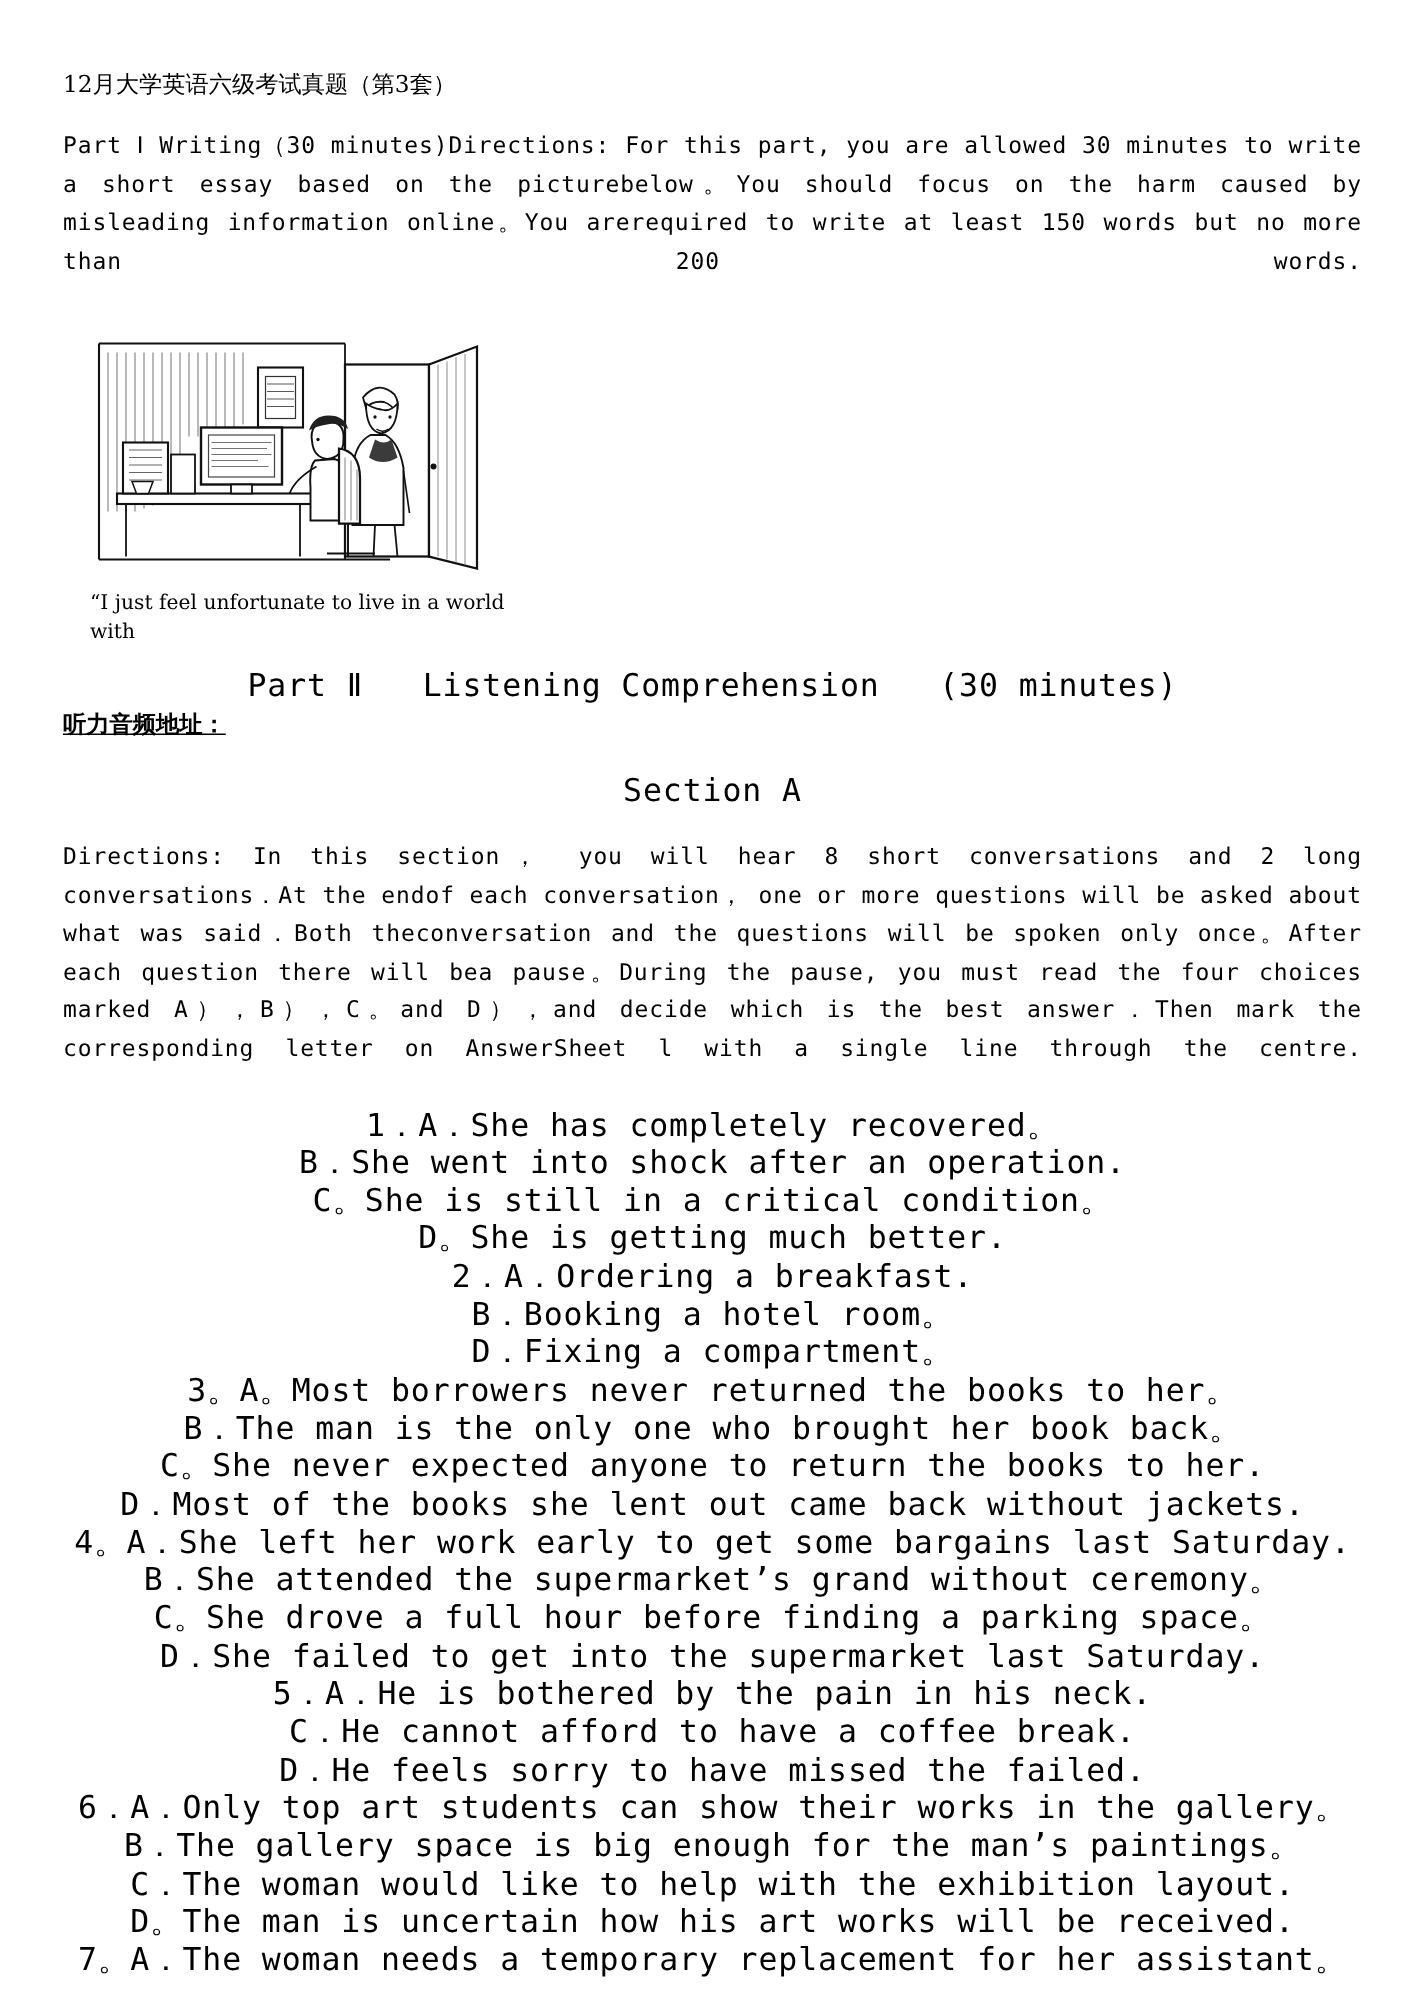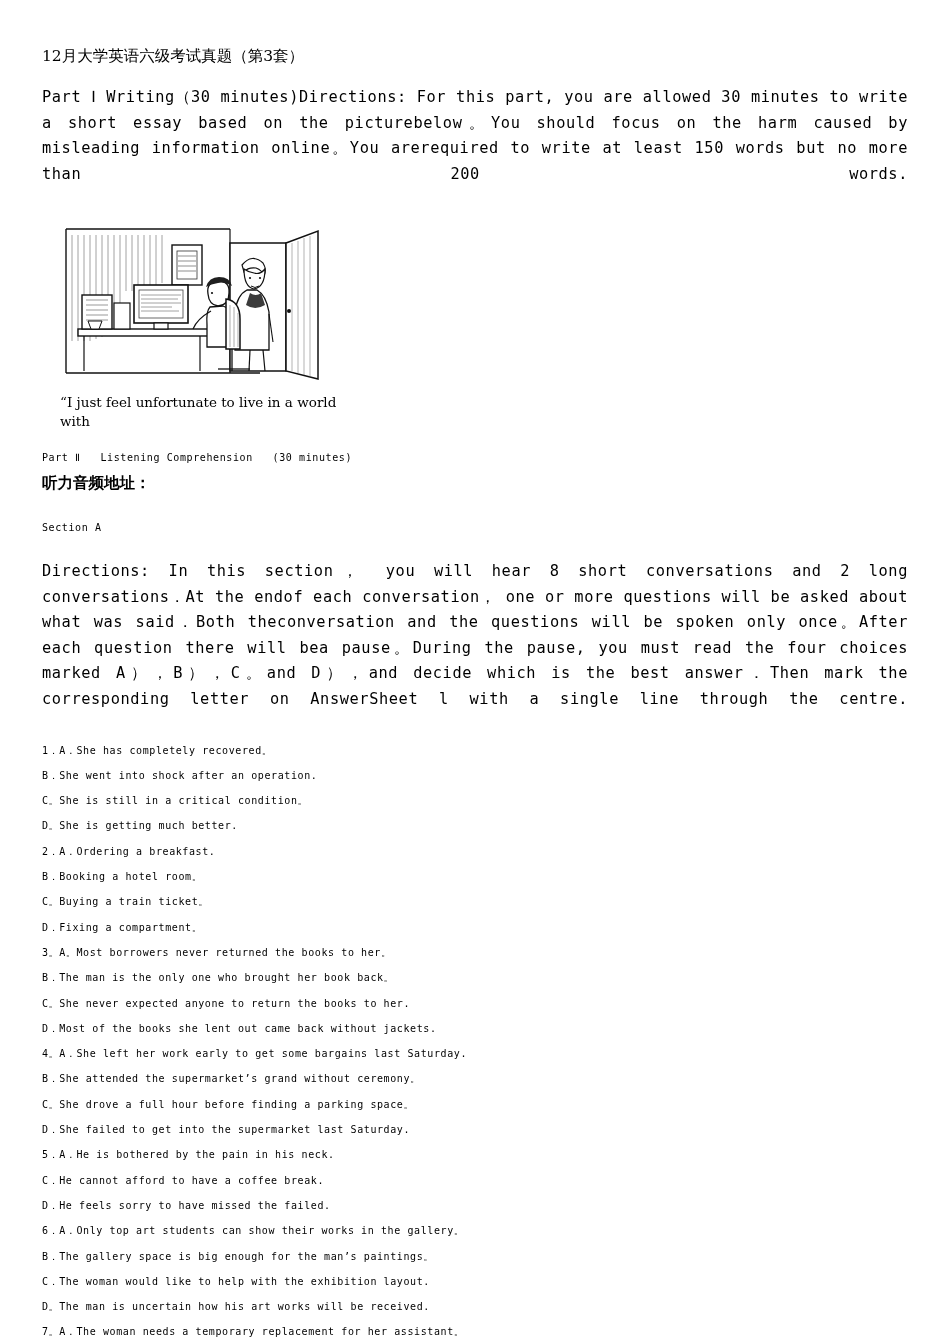--- a/index.html
+++ b/index.html
@@ -47,30 +47,32 @@
   .para.justified {
     text-align: justify;
     margin-top: 19px;
   }
   .para.justified::after {
     content: "";
     display: inline-block;
     width: 100%;
   }
   .line {
-    font-size: 10px;
+    font-size: 21px;
     line-height: 25.3px;
     letter-spacing: 0.6px;
     white-space: pre-wrap;
+    text-align: center;
   }
   .bold-cn {
     font-family: "DejaVu Serif", "Liberation Serif", serif;
     font-weight: bold;
     font-size: 15.5px;
     line-height: 25px;
+    text-decoration: underline;
   }
   .spacer-sm { height: 10px; }
   .spacer-md { height: 20px; }
 
   
   .cartoon-wrap {
     margin: 8px 0 4px 18px;
     width: 300px;
   }
   .cartoon-frame {
@@ -225,21 +227,20 @@
     <div class="line">Section A</div>
     <div class="para justified">Directions: In this section， you will hear 8 short conversations and 2 long conversations．At the endof each conversation， one or more questions will be asked about what was said．Both theconversation and the questions will be spoken only once。After each question there will bea pause。During the pause, you must read the four choices marked A），B），C。and D），and decide which is the best answer．Then mark the corresponding letter on AnswerSheet l with a single line through the centre.</div>
 
     <div class="line">1．A．She has completely recovered。</div>
     <div class="line">B．She went into shock after an operation.</div>
     <div class="line">C。She is still in a critical condition。</div>
     <div class="line">D。She is getting much better.</div>
 
     <div class="line">2．A．Ordering a breakfast.</div>
     <div class="line">B．Booking a hotel room。</div>
-    <div class="line">C。Buying a train ticket。</div>
     <div class="line">D．Fixing a compartment。</div>
 
     <div class="line">3。A。Most borrowers never returned the books to her。</div>
     <div class="line">B．The man is the only one who brought her book back。</div>
     <div class="line">C。She never expected anyone to return the books to her.</div>
     <div class="line">D．Most of the books she lent out came back without jackets.</div>
 
     <div class="line">4。A．She left her work early to get some bargains last Saturday.</div>
     <div class="line">B．She attended the supermarket’s grand without ceremony。</div>
     <div class="line">C。She drove a full hour before finding a parking space。</div>

